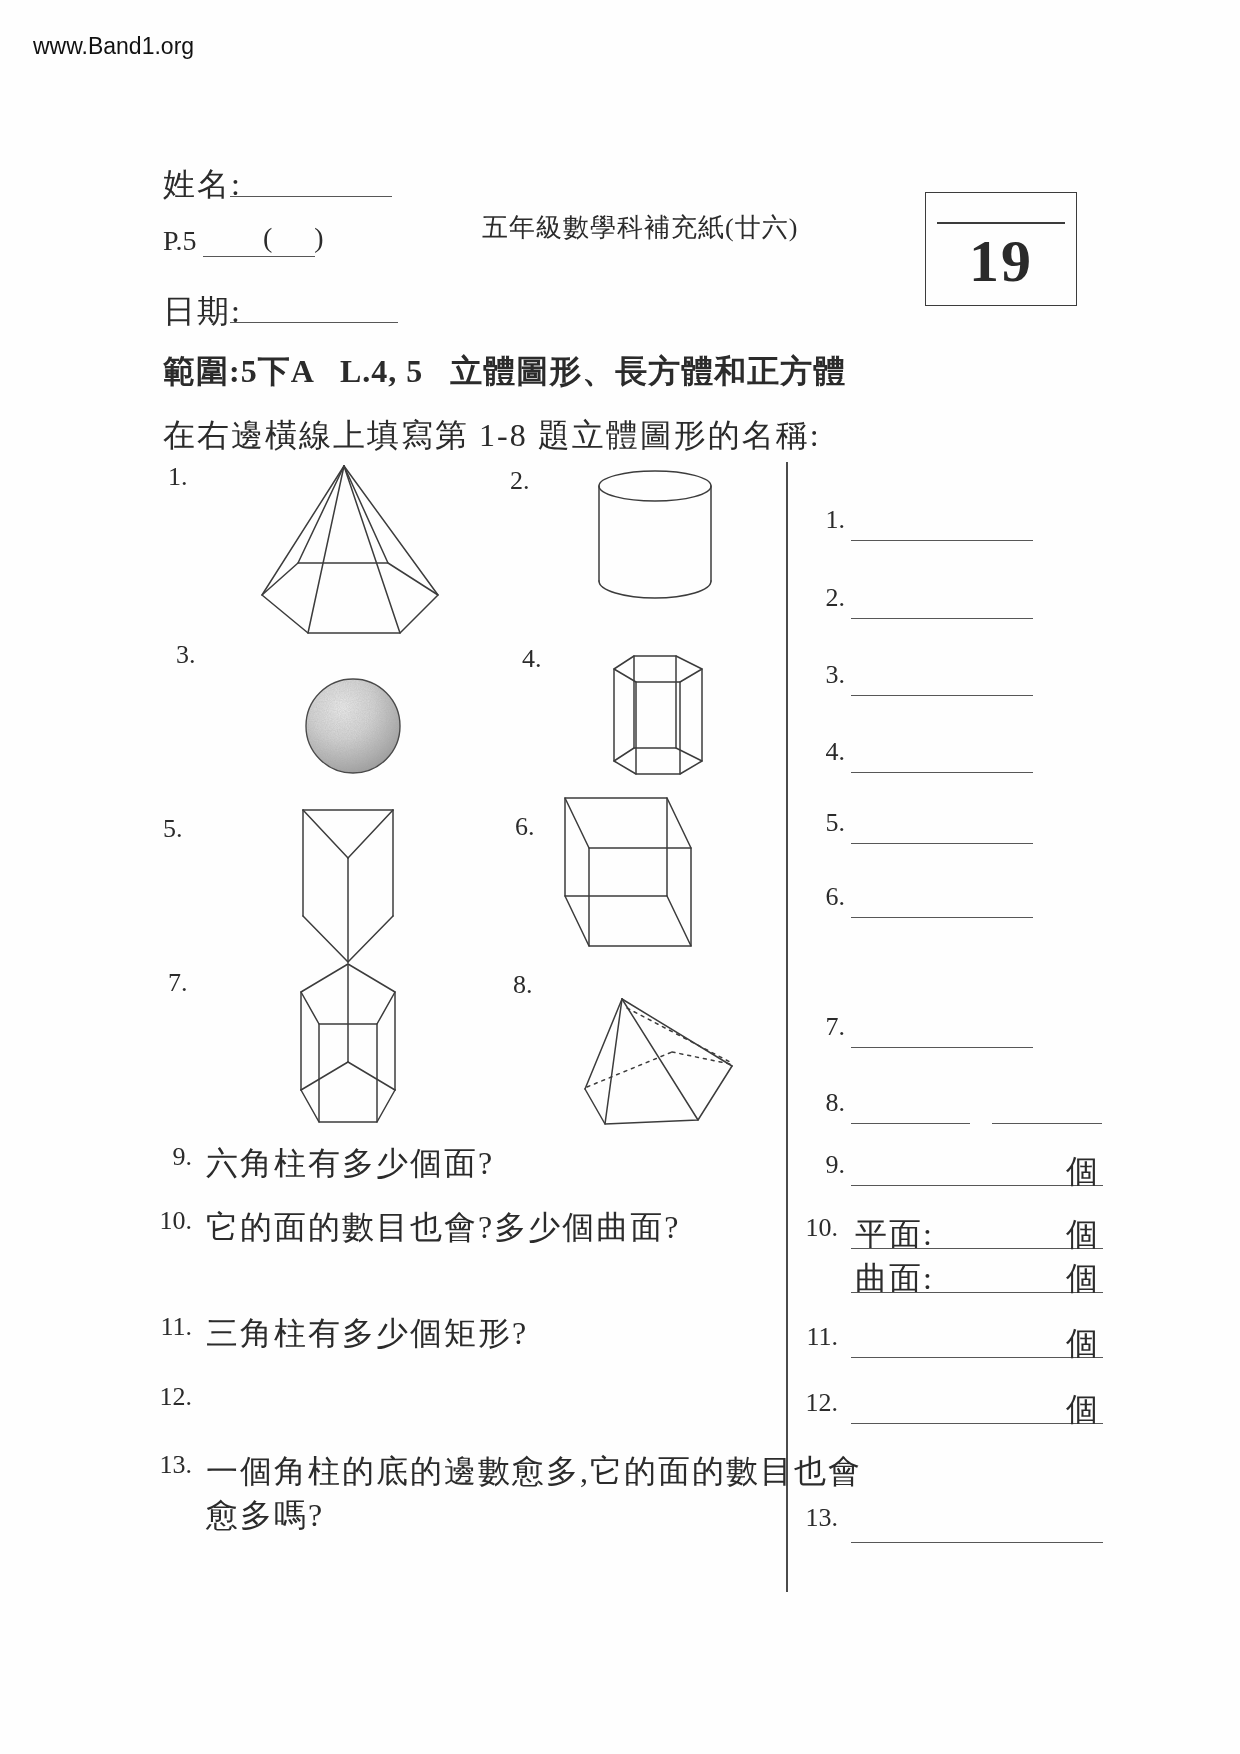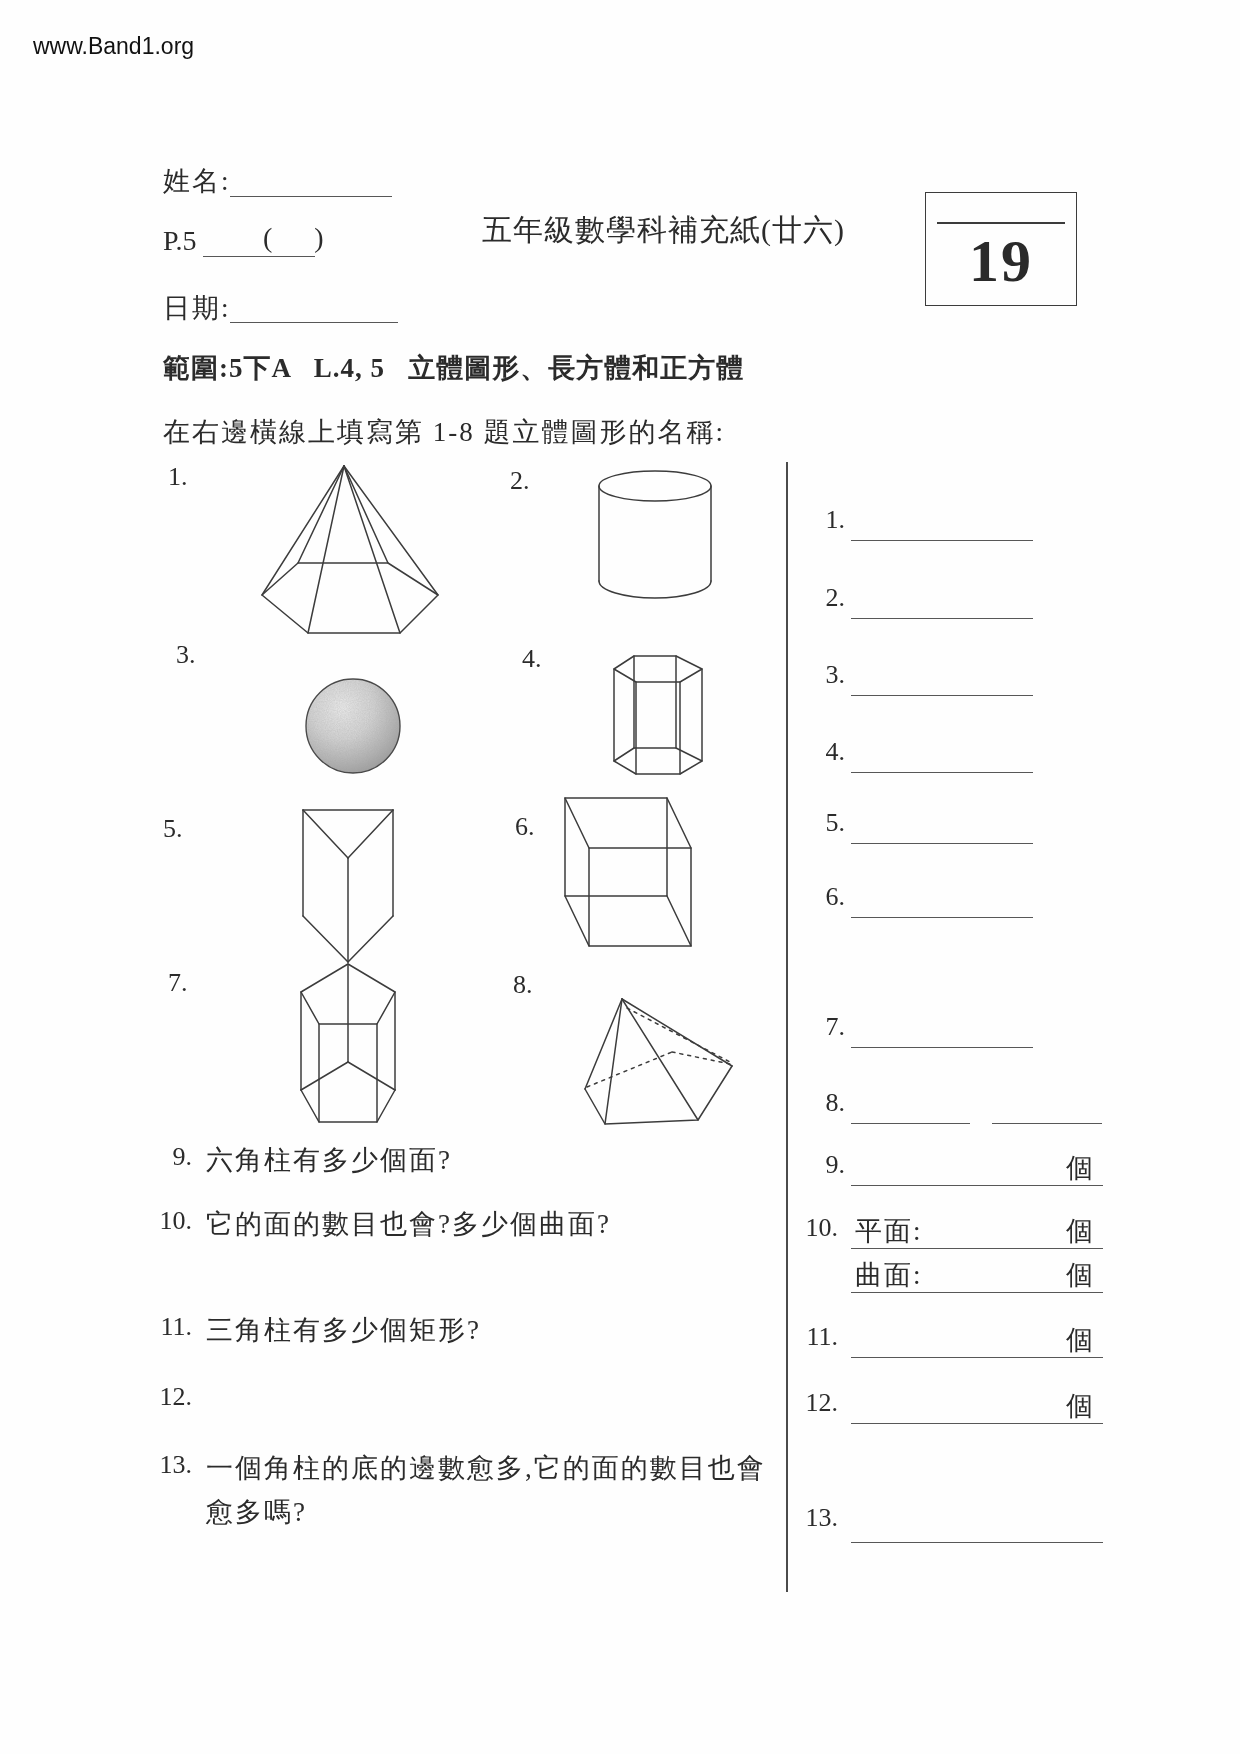--- a/index.html
+++ b/index.html
@@ -5,21 +5,21 @@
   html,body{margin:0;padding:0;background:#e9e9e9;}
   .page{
     position:relative; width:1240px; height:1754px; margin:0 auto;
     background:#fefefe; overflow:hidden;
     font-family:"Liberation Serif","DejaVu Serif",serif; color:#262626;
   }
   .abs{position:absolute; white-space:pre;}
   .sans{font-family:"Liberation Sans","DejaVu Sans",sans-serif;}
   .ul{position:absolute; border-bottom:1.7px solid #575757; height:0;}
   .vline{position:absolute; width:1.7px; background:#4b4b4b;}
-  .cn{font-size:27px; letter-spacing:2px; color:#2b2b2b;}
+  .cn{font-size:32px; letter-spacing:2px; color:#2b2b2b;}
   .num{font-size:26px; color:#2b2b2b;}
   .anum{position:absolute; width:52px; text-align:right; font-size:26px; color:#2b2b2b;}
   .scorebox{
     position:absolute; left:925px; top:192px; width:150px; height:112px;
     border:1.7px solid #3c3c3c;
   }
   .scorebox .line{position:absolute; left:11px; right:11px; top:29px; border-top:2.2px solid #3c3c3c;}
   .scorebox .val{position:absolute; width:100%; text-align:center; top:34px; font-size:60px; font-weight:bold; color:#2a2a2a; letter-spacing:2px;}
   svg{position:absolute; overflow:visible;}
   svg path, svg line, svg ellipse, svg polyline, svg polygon, svg circle{
@@ -33,21 +33,21 @@
 
   <div class="abs sans" style="left:33px; top:33px; font-size:23px; color:#111;">www.Band1.org</div>
 
   <div class="abs cn" style="left:163px; top:163px;">姓名:</div>
   <div class="ul" style="left:230px; top:196px; width:162px;"></div>
 
   <div class="abs num" style="left:163px; top:225px; font-size:28px;">P.5</div>
   <div class="ul" style="left:203px; top:256px; width:112px;"></div>
   <div class="abs num" style="left:263px; top:222px; font-size:28px; letter-spacing:0;">(      )</div>
 
-  <div class="abs cn" style="left:482px; top:210px; font-size:30px; letter-spacing:1px;">五年級數學科補充紙(廿六)</div>
+  <div class="abs cn" style="left:482px; top:210px; font-size:26px; letter-spacing:1px;">五年級數學科補充紙(廿六)</div>
 
   <div class="scorebox">
     <div class="line"></div>
     <div class="val">19</div>
   </div>
 
   <div class="abs cn" style="left:163px; top:290px;">日期:</div>
   <div class="ul" style="left:230px; top:322px; width:168px;"></div>
 
   <div class="abs cn" style="left:163px; top:350px; font-weight:bold; letter-spacing:1px;">範圍:5下A   L.4, 5   立體圖形、長方體和正方體</div>

